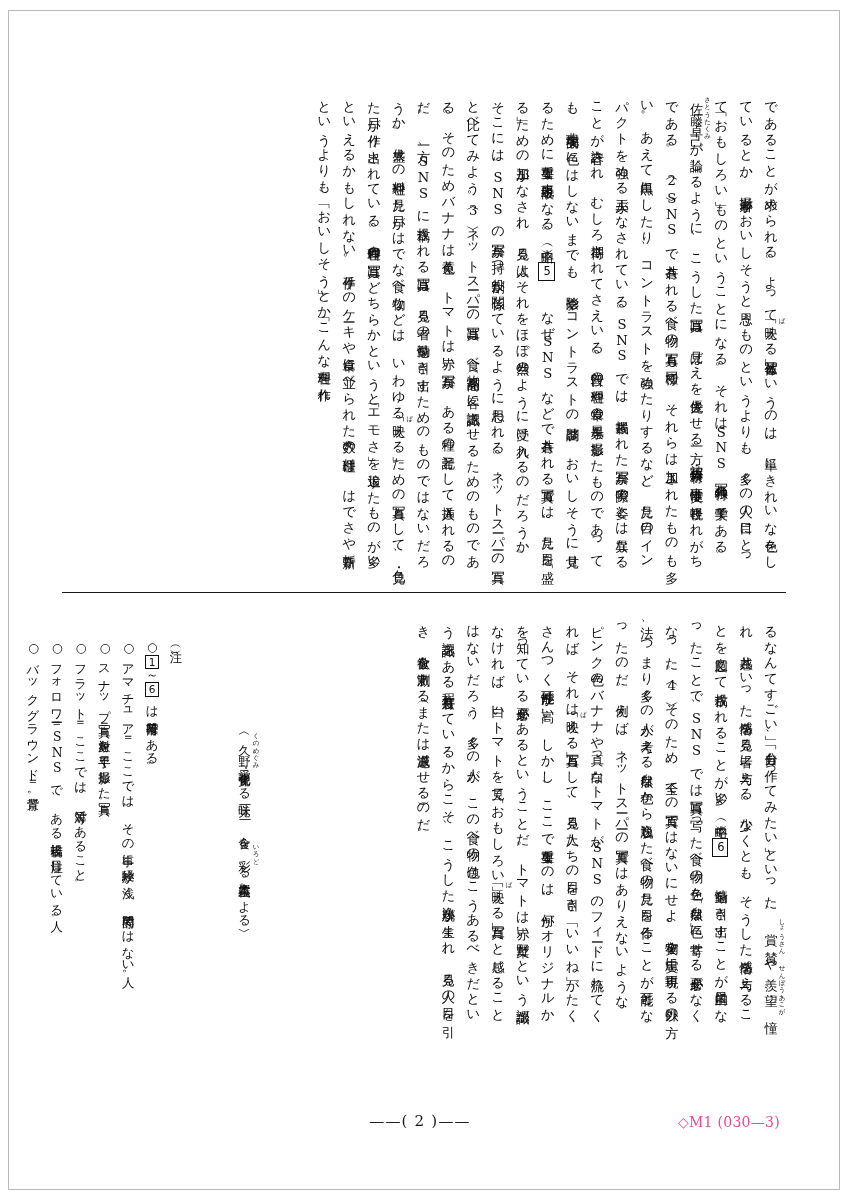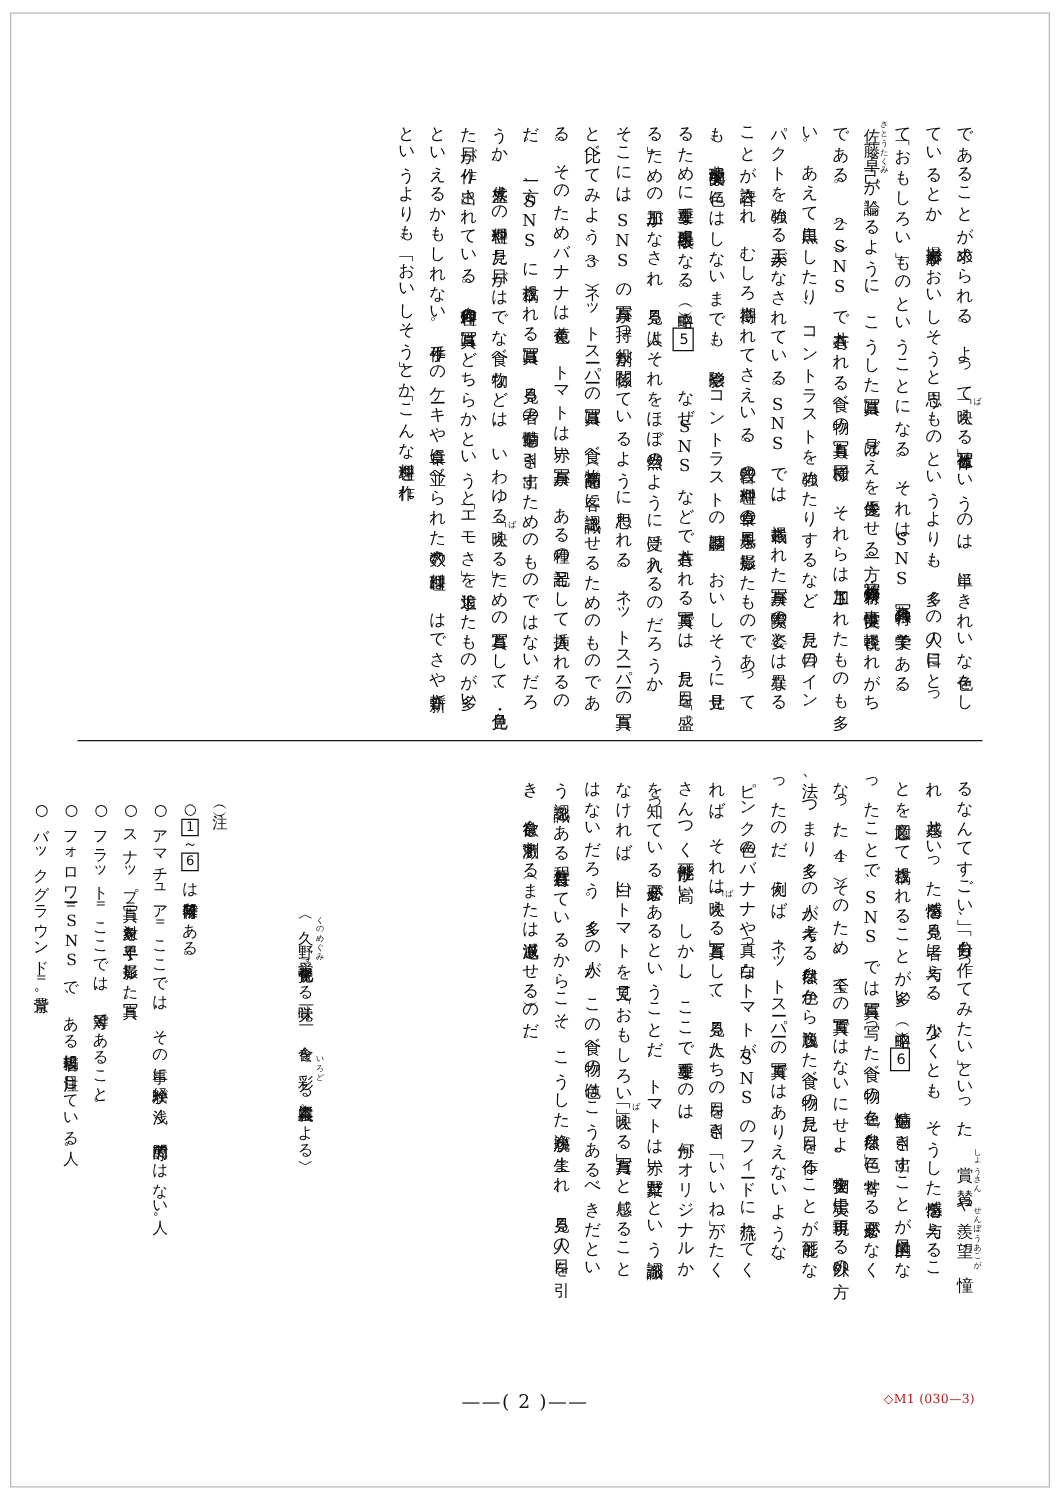--- a/index.html
+++ b/index.html
@@ -145,24 +145,24 @@
     text-align: center;
     font-size: 15px;
     letter-spacing: 0.08em;
     font-family: "DejaVu Serif", "Liberation Serif", serif;
     color: #151515;
   }
   #form-code {
     position: absolute;
     right: 68px;
     top: 2px;
-    font-size: 10px;
+    font-size: 14px;
     letter-spacing: 0.02em;
     font-family: "DejaVu Serif", "Liberation Serif", serif;
-    color: #b91c1c;
+    color: #ec4899;
     white-space: nowrap;
   }
 </style>
 </head>
 <body>
 
 <div id="page">
 
   <div id="page-frame"></div>
 

